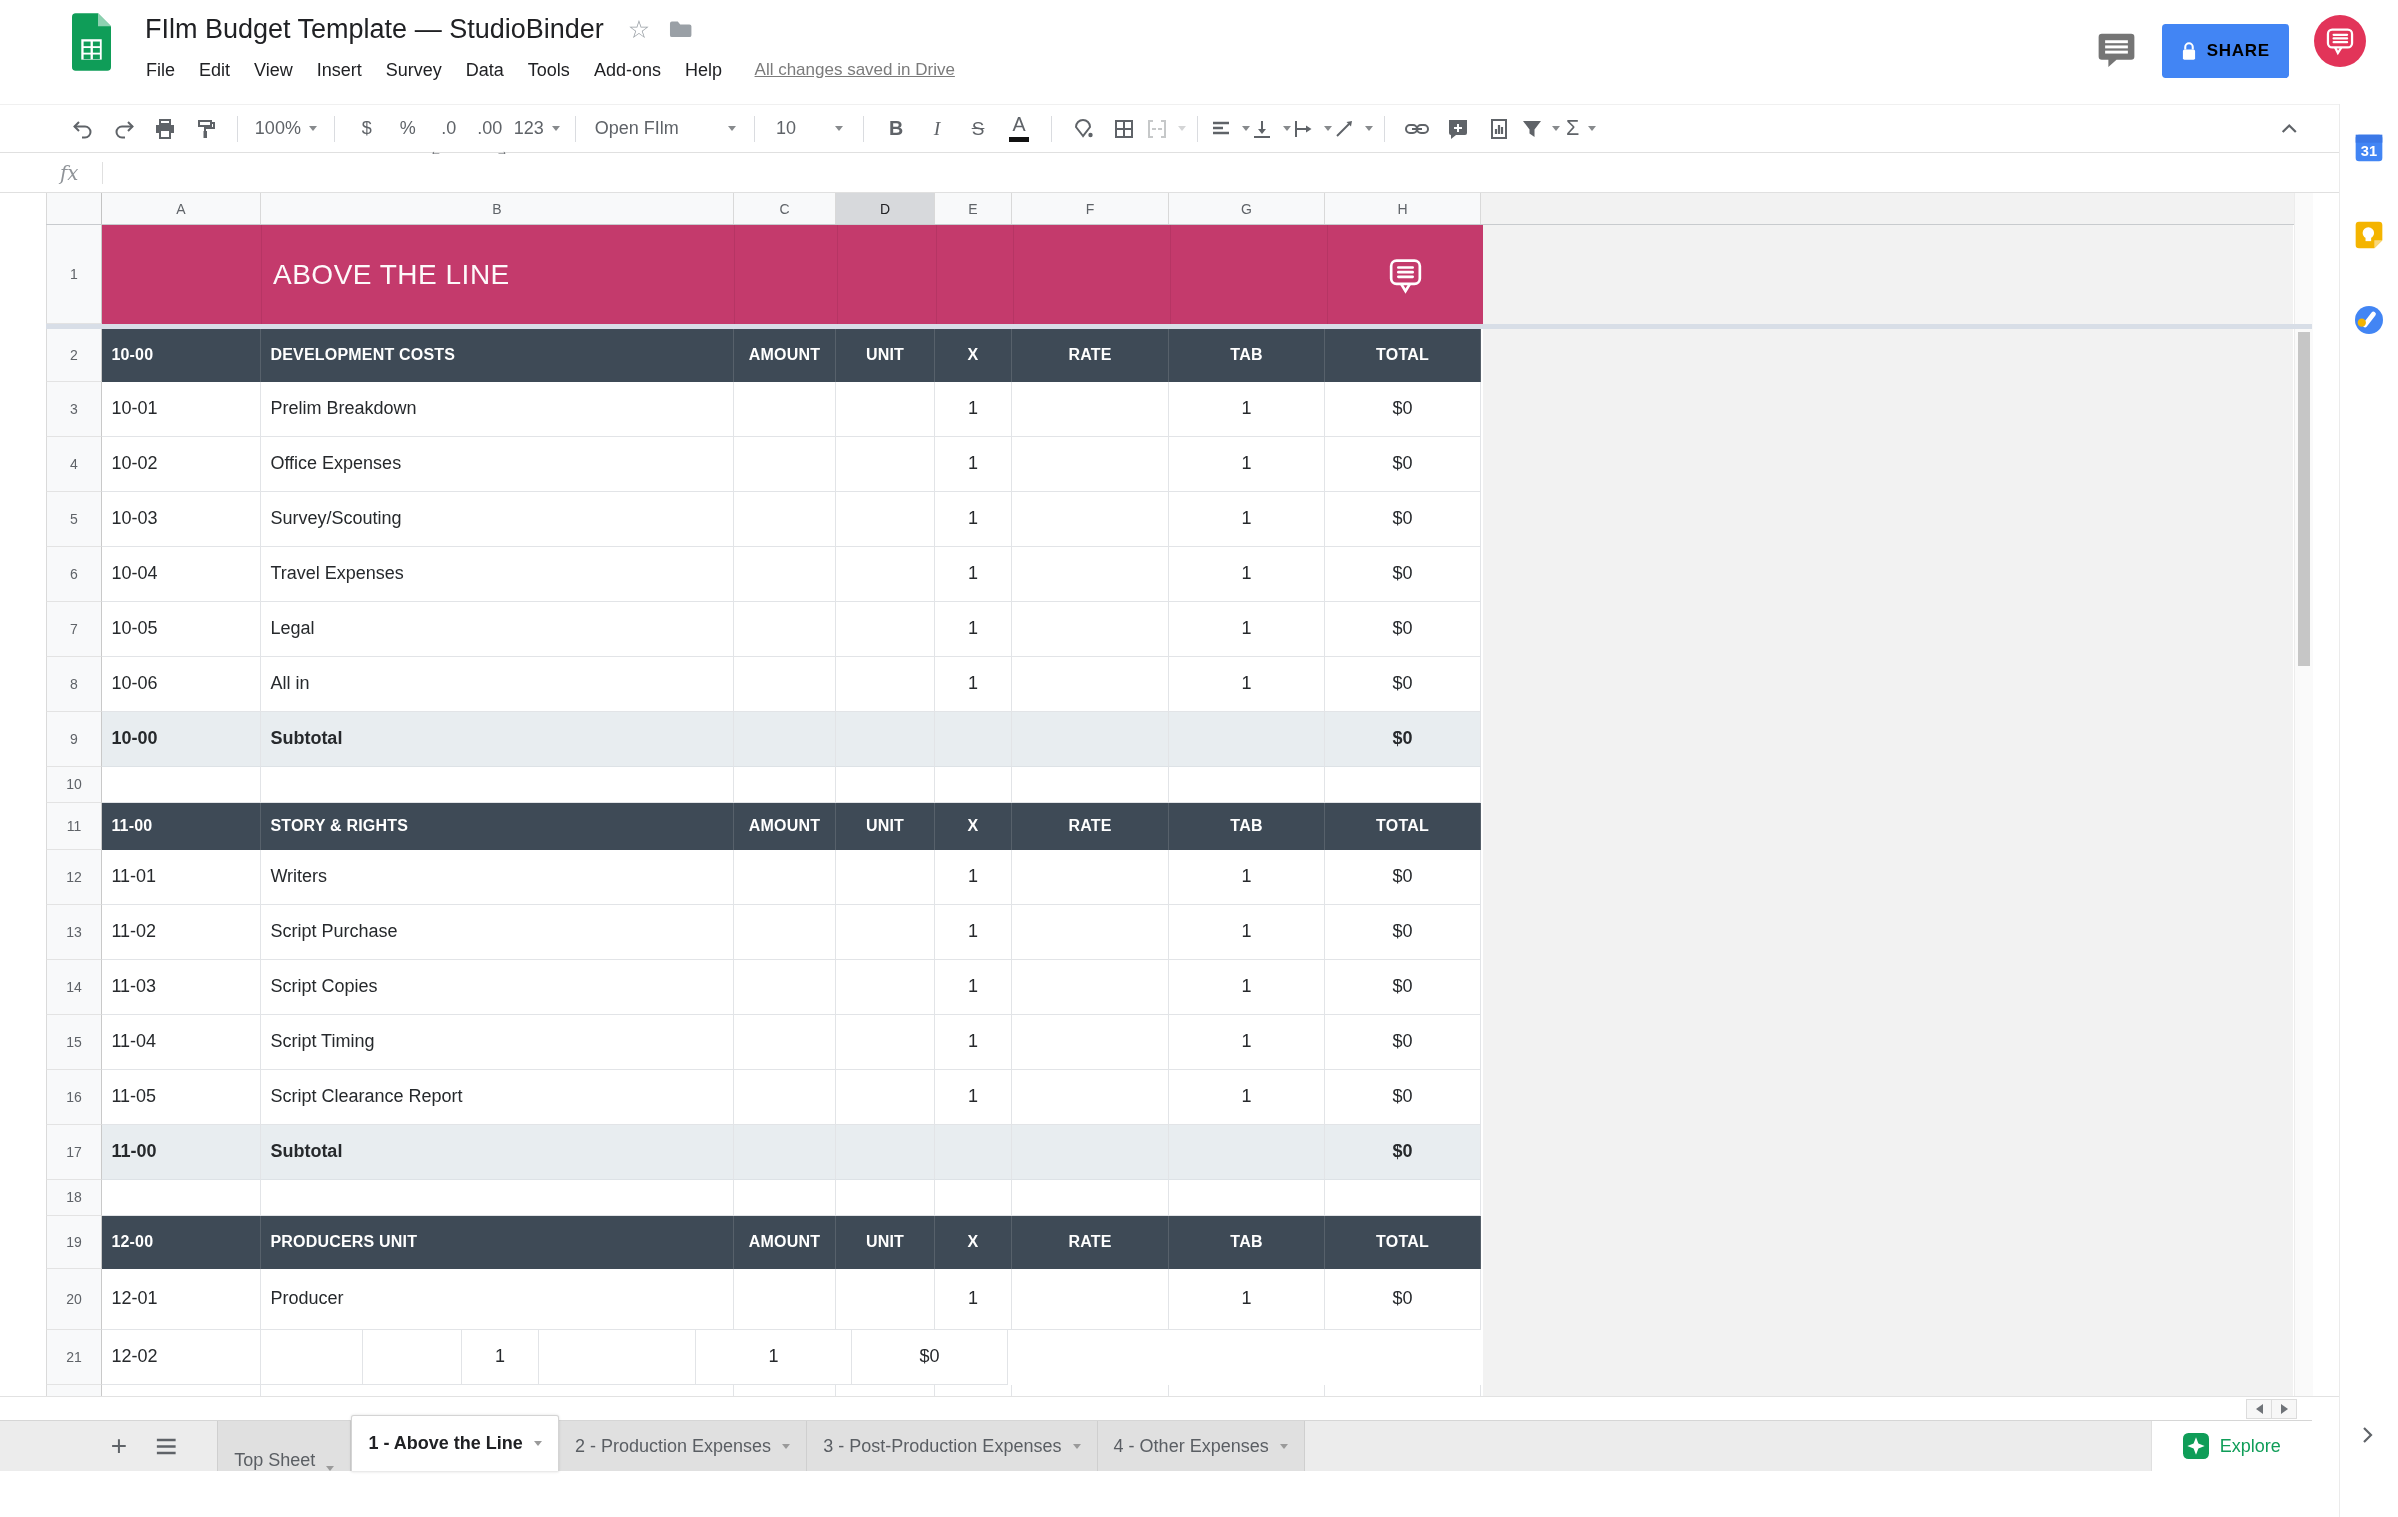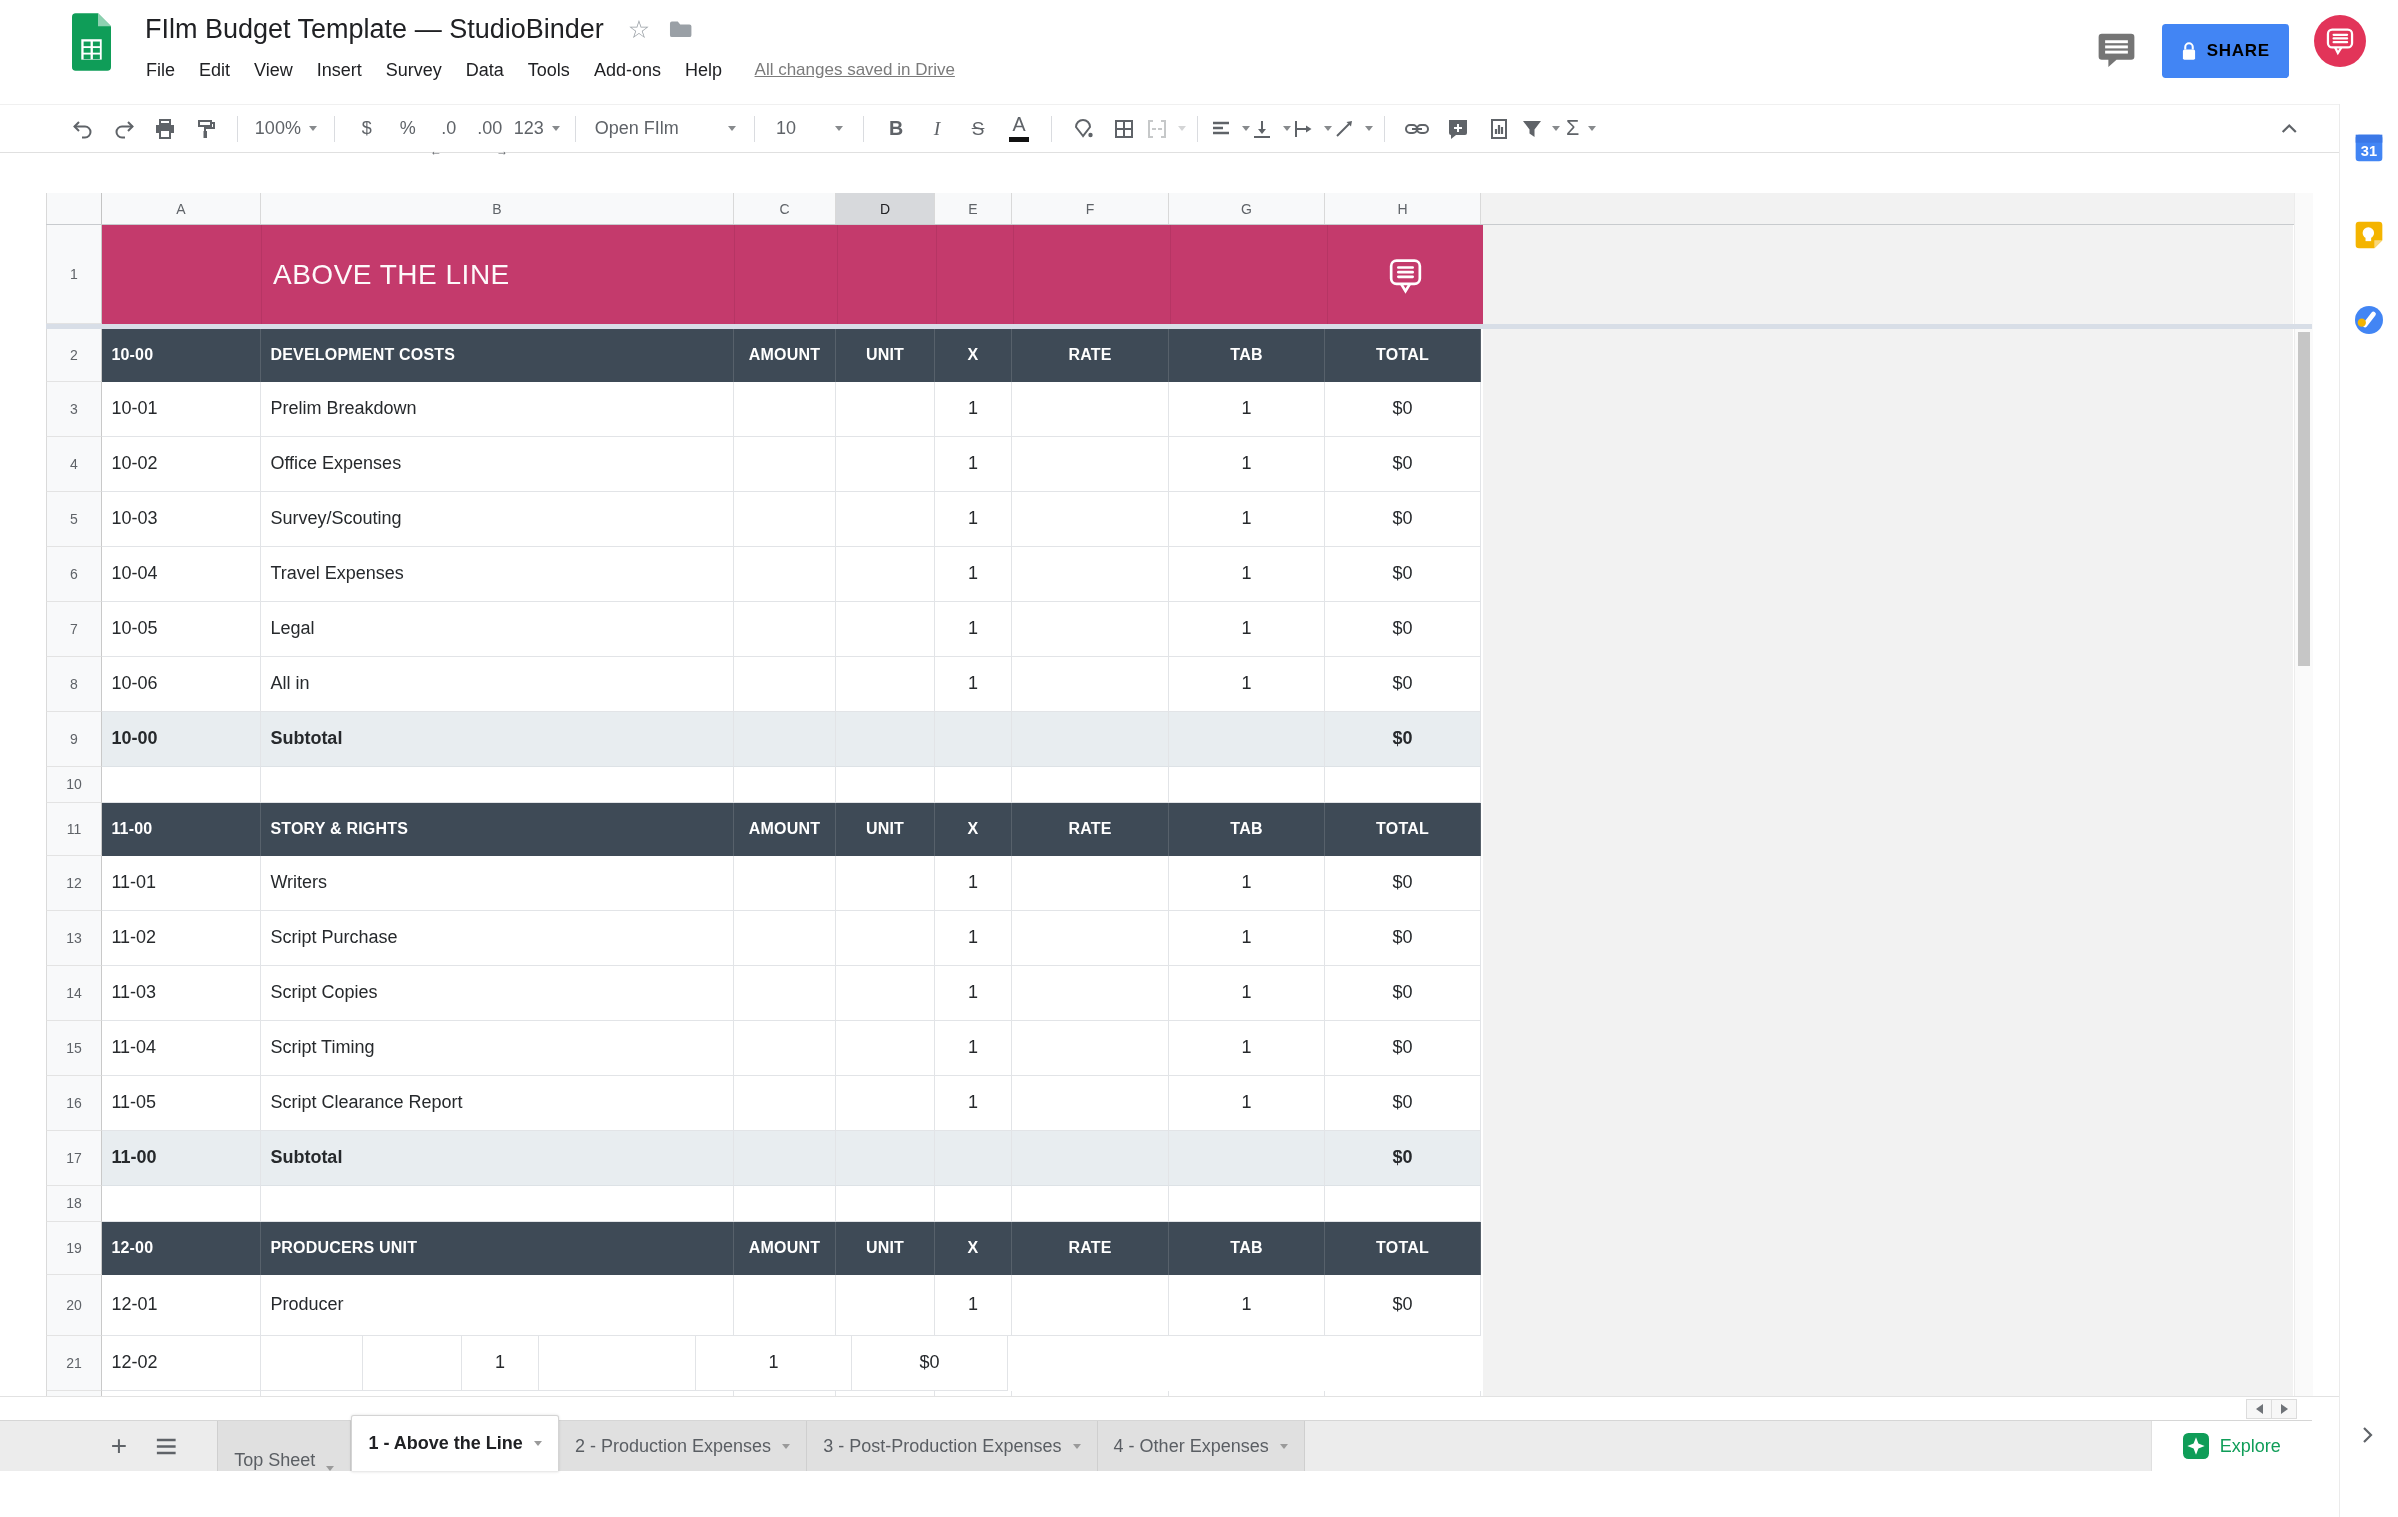--- a/index.html
+++ b/index.html
@@ -363,20 +363,25 @@
         <span class="caret"></span>
     </span>
 
     <span class="collapse-btn">
       <svg width="22.5" height="22.5" viewBox="0 0 24 24" fill="none" stroke="#5f6368" stroke-width="2.4">
           <path d="M5 15 L12 8 L19 15"></path>
         </svg>
     </span>
   </div>
 
+  <div class="formulabar">
+    <span class="fx">fx</span>
+    <span class="fx-sep"></span>
+    <div class="formula-input"></div>
+  </div>
 
   <div class="gridwrap">
     <div class="right-gray"></div>
     <div class="colheaders" id="colheaders">
         <div class="chcell corner" style="width: 56px;"></div>
         <div class="chcell" style="width: 159px;">A</div>
         <div class="chcell" style="width: 473px;">B</div>
         <div class="chcell" style="width: 102px;">C</div>
         <div class="chcell selected" style="width: 99px;">D</div>
         <div class="chcell" style="width: 77px;">E</div>
@@ -496,21 +501,21 @@
           <div class="rownum">10</div>
           <div class="cell al" style="width: 159px;"></div>
           <div class="cell al" style="width: 473px;"></div>
           <div class="cell ac" style="width: 102px;"></div>
           <div class="cell ac" style="width: 99px;"></div>
           <div class="cell ac" style="width: 77px;"></div>
           <div class="cell ac" style="width: 157px;"></div>
           <div class="cell ac" style="width: 156px;"></div>
           <div class="cell ac" style="width: 156px;"></div>
         </div>
-        <div class="grow row-section" style="height: 53px;">
+        <div class="grow row-section" style="height: 47px;">
           <div class="rownum">11</div>
           <div class="cell al" style="width: 159px;">11-00</div>
           <div class="cell al" style="width: 473px;">STORY &amp; RIGHTS</div>
           <div class="cell ac" style="width: 102px;">AMOUNT</div>
           <div class="cell ac" style="width: 99px;">UNIT</div>
           <div class="cell ac" style="width: 77px;">X</div>
           <div class="cell ac" style="width: 157px;">RATE</div>
           <div class="cell ac" style="width: 156px;">TAB</div>
           <div class="cell ac" style="width: 156px;">TOTAL</div>
         </div>

